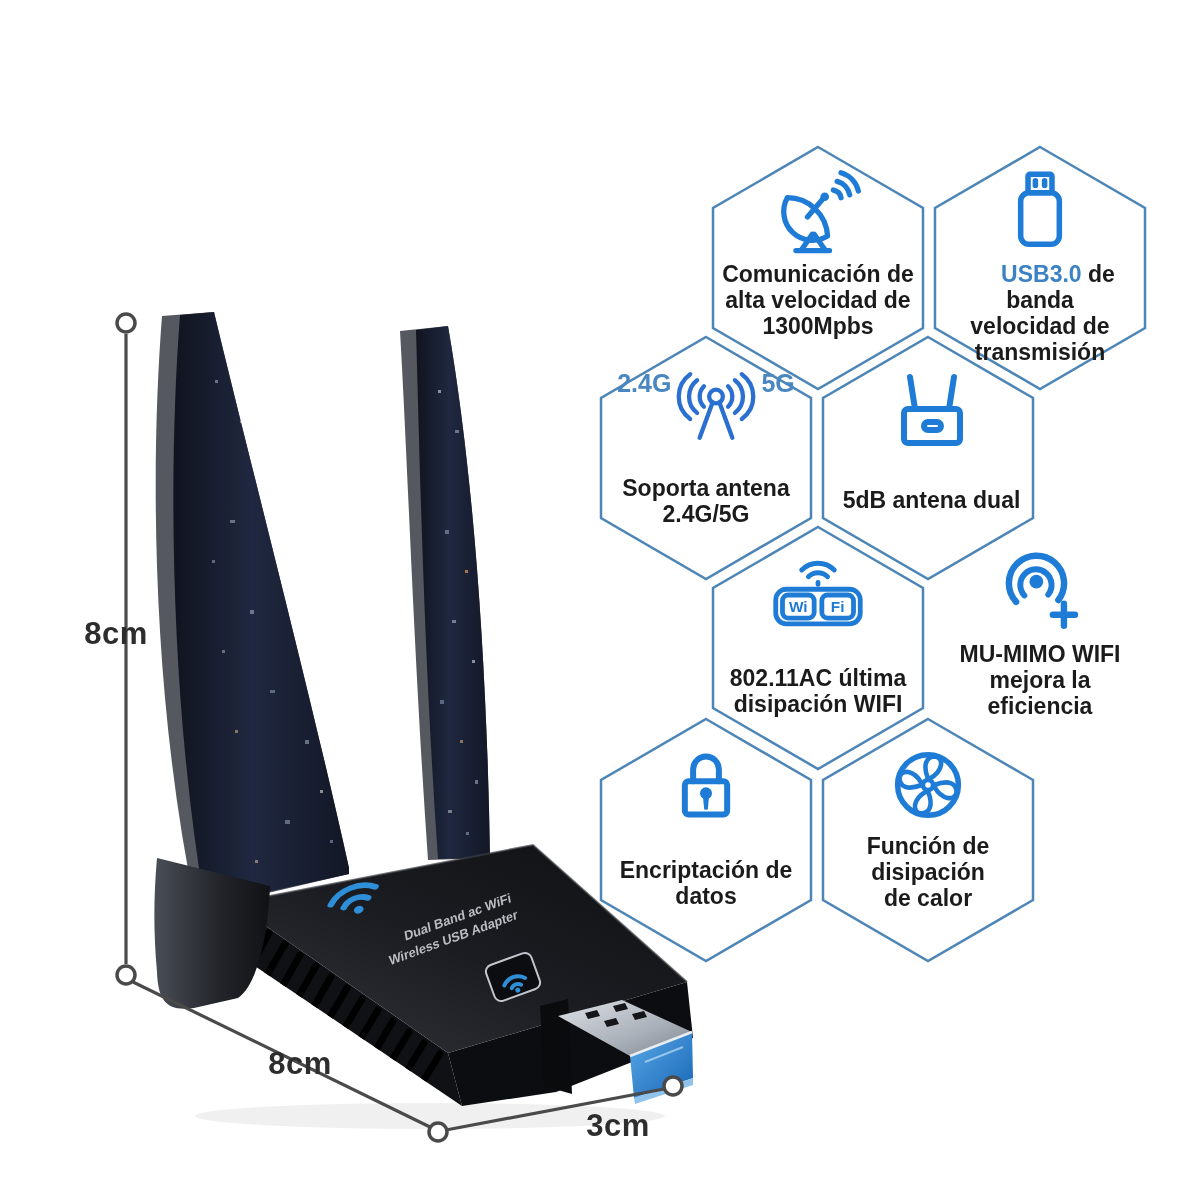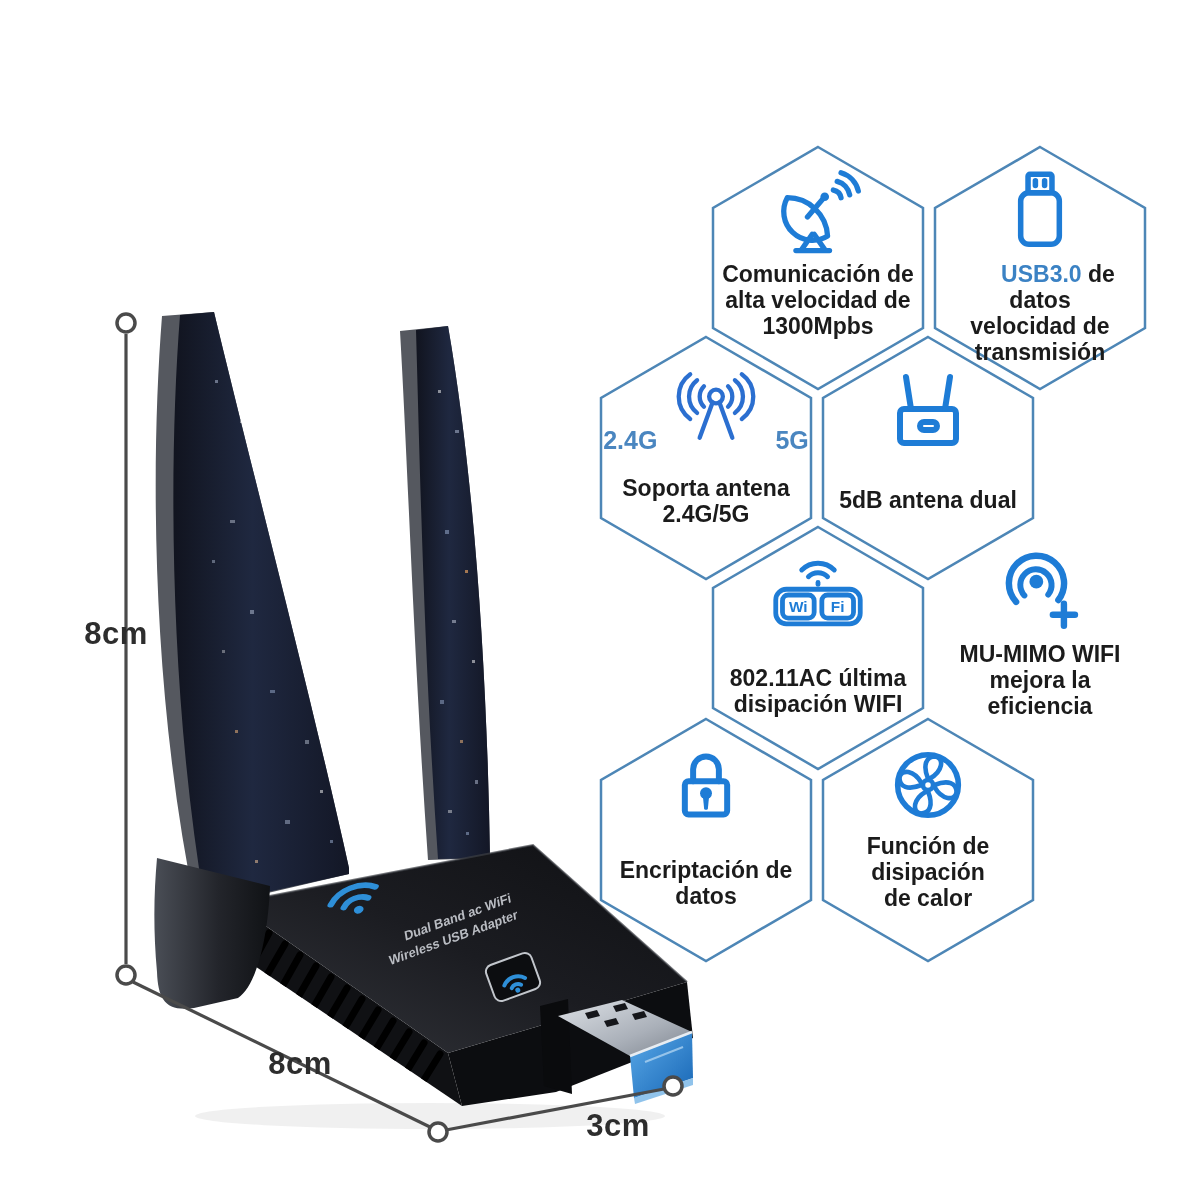--- a/index.html
+++ b/index.html
@@ -20,21 +20,21 @@
   .hex-text{
     position:absolute;left:10px;right:10px;text-align:center;
     font-weight:700;color:#1b1b1b;font-size:23px;line-height:26px;
   }
   .t3 .hex-text{top:116px;}
   .t2 .hex-text{top:140px;}
   .t1 .hex-text{top:152px;}
   .accent{color:#3b82c4;margin-left:36px;}
   .band-row{
     position:absolute;top:34px;left:0;right:0;
-    display:flex;align-items:flex-end;justify-content:center;gap:16px;
+    display:flex;align-items:flex-start;justify-content:center;gap:2px;
   }
   .band-label{font-weight:700;font-size:25px;color:#4a86c0;}
 </style>
 </head>
 <body>
 
 <div class="stage">
 
   <svg class="product-svg" width="1200" height="1200" viewBox="0 0 1200 1200">
     <defs>
@@ -219,21 +219,21 @@
       </svg>
     <svg class="hex-icon" width="92" height="92" viewBox="0 0 100 100">
       <g fill="none" stroke="#1e7cd6" stroke-width="6" stroke-linecap="round" stroke-linejoin="round">
         <rect x="37" y="8" width="26" height="20" rx="2"></rect>
         <line x1="45" y1="15" x2="45" y2="20"></line>
         <line x1="55" y1="15" x2="55" y2="20"></line>
         <rect x="29" y="28" width="42" height="56" rx="9"></rect>
       </g>
     </svg>
     <div class="hex-text">
-      <div><span class="accent">USB3.0</span><span> de datos</span></div>
+      <div><span class="accent">USB3.0</span><span> de banda</span></div>
       <div>velocidad de</div>
       <div>transmisión</div>
     </div>
   </div>
 
   <div class="hex t2" style="left:599px;top:335px;">
     <svg class="hex-border" width="214" height="246">
         <polygon points="107,2 212,63 212,183 107,244 2,183 2,63" fill="#ffffff" stroke="#4d86b6" stroke-width="2.5"></polygon>
       </svg>
     <div class="band-row">
@@ -252,21 +252,21 @@
         </g>
       </svg>
       <span class="band-label">5G</span>
     </div>
     <div class="hex-text">
       <div>Soporta antena</div>
       <div>2.4G/5G</div>
     </div>
   </div>
 
-  <div class="hex t1" style="left:821px;top:335px;">
+  <div class="hex t1" style="left:821px;top:335px;padding-left:7px;">
     <svg class="hex-border" width="214" height="246">
         <polygon points="107,2 212,63 212,183 107,244 2,183 2,63" fill="#ffffff" stroke="#4d86b6" stroke-width="2.5"></polygon>
       </svg>
     <svg class="hex-icon" style="top:30px" width="100" height="100" viewBox="0 0 100 100">
       <g fill="none" stroke="#1e7cd6" stroke-width="6" stroke-linecap="round" stroke-linejoin="round">
         <rect x="22" y="44" width="56" height="34" rx="4"></rect>
         <rect x="42" y="57" width="17" height="8" rx="4"></rect>
         <line x1="33" y1="44" x2="28" y2="12"></line>
         <line x1="67" y1="44" x2="72" y2="12"></line>
       </g>

